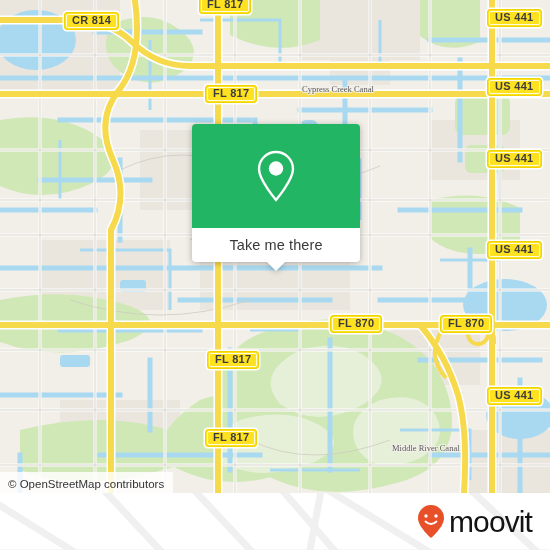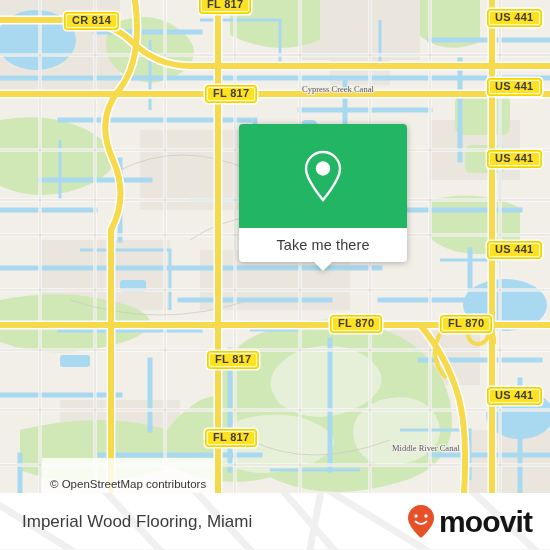--- a/index.html
+++ b/index.html
@@ -48,21 +48,20 @@
     text-shadow:
       1px 0 0 #f2efe9,-1px 0 0 #f2efe9,0 1px 0 #f2efe9,0 -1px 0 #f2efe9,
       1px 1px 0 #f2efe9,-1px -1px 0 #f2efe9,1px -1px 0 #f2efe9,-1px 1px 0 #f2efe9;
     font-family: Liberation Serif, serif;
   }
 
   
   .popup{
     position:absolute;left:192px;top:124px;width:168px;
     filter:drop-shadow(0 1px 3px rgba(0,0,0,.28));
-    margin-left:47px;
   }
   .popup-head{
     height:104px;border-radius:4px 4px 0 0;
     display:flex;align-items:center;justify-content:center;
   }
   .popup-foot{
     height:34px;background:#ffffff;border-radius:0 0 4px 4px;
     display:flex;align-items:center;justify-content:center;
     position:relative;
   }
@@ -74,43 +73,42 @@
     width:0;height:0;
     border-left:9px solid transparent;
     border-right:9px solid transparent;
     border-top:9px solid #ffffff;
   }
 
   
   .attrib{
     position:absolute;left:0;bottom:0;
     background:rgba(255,255,255,.82);
-    padding:20px 9px 3px 8px;
+    padding:6px 9px 3px 8px;
     font-size:11.5px;
     color:#333333;
     white-space:nowrap;
-    margin-left:42px;
   }
 
   
   .footer{
     position:absolute;left:0;top:493px;width:550px;height:57px;
     background:#ffffff;overflow:hidden;
   }
   .footer-wm{position:absolute;left:0;top:-40px;width:550px;height:140px;opacity:1;}
   .footer-title{
     position:absolute;left:22px;top:50%;transform:translateY(-50%);
     font-size:17px;color:#3c3c3c;white-space:nowrap;
   }
   .brand{
     position:absolute;right:18px;top:50%;transform:translateY(-50%);
     display:flex;align-items:center;gap:3px;
   }
   .brand-word{
-    font-size:30px;font-weight:bold;color:#141414;letter-spacing:-.9px;line-height:30px;
+    font-size:30px;font-weight:normal;color:#141414;letter-spacing:-.9px;line-height:30px;
   }
 </style>
 </head>
 <body>
 
 <div id="app">
 
   <div class="map">
 
     <svg class="map-canvas" viewBox="0 0 550 493" preserveAspectRatio="none">
@@ -315,21 +313,20 @@
         <path d="M60 -10 L200 140"></path>
         <path d="M150 -10 L300 150"></path>
         <path d="M250 0 L380 150"></path>
         <path d="M330 -10 L300 150"></path>
         <path d="M300 20 L480 130"></path>
         <path d="M420 -10 L560 120"></path>
         <path d="M-20 100 H560"></path>
         <path d="M-20 10 H560"></path>
       </g>
     </svg>
-    <div class="footer-title">Imperial Wood Flooring, Miami</div>
     <div class="brand">
       <svg width="30" height="36" viewBox="0 0 30 36">
         <path d="M15 1 C7.8 1 2 6.8 2 14 C2 23 15 34 15 34 C15 34 28 23 28 14 C28 6.8 22.2 1 15 1 Z" fill="#e8502a"></path>
         <circle cx="10" cy="12" r="1.7" fill="#ffffff"></circle>
         <circle cx="20" cy="12" r="1.7" fill="#ffffff"></circle>
         <path d="M9.5 17.5 q5.5 5 11 0" fill="none" stroke="#ffffff" stroke-width="1.8" stroke-linecap="round"></path>
       </svg>
       <span class="brand-word">moovit</span>
     </div>
   </div>

